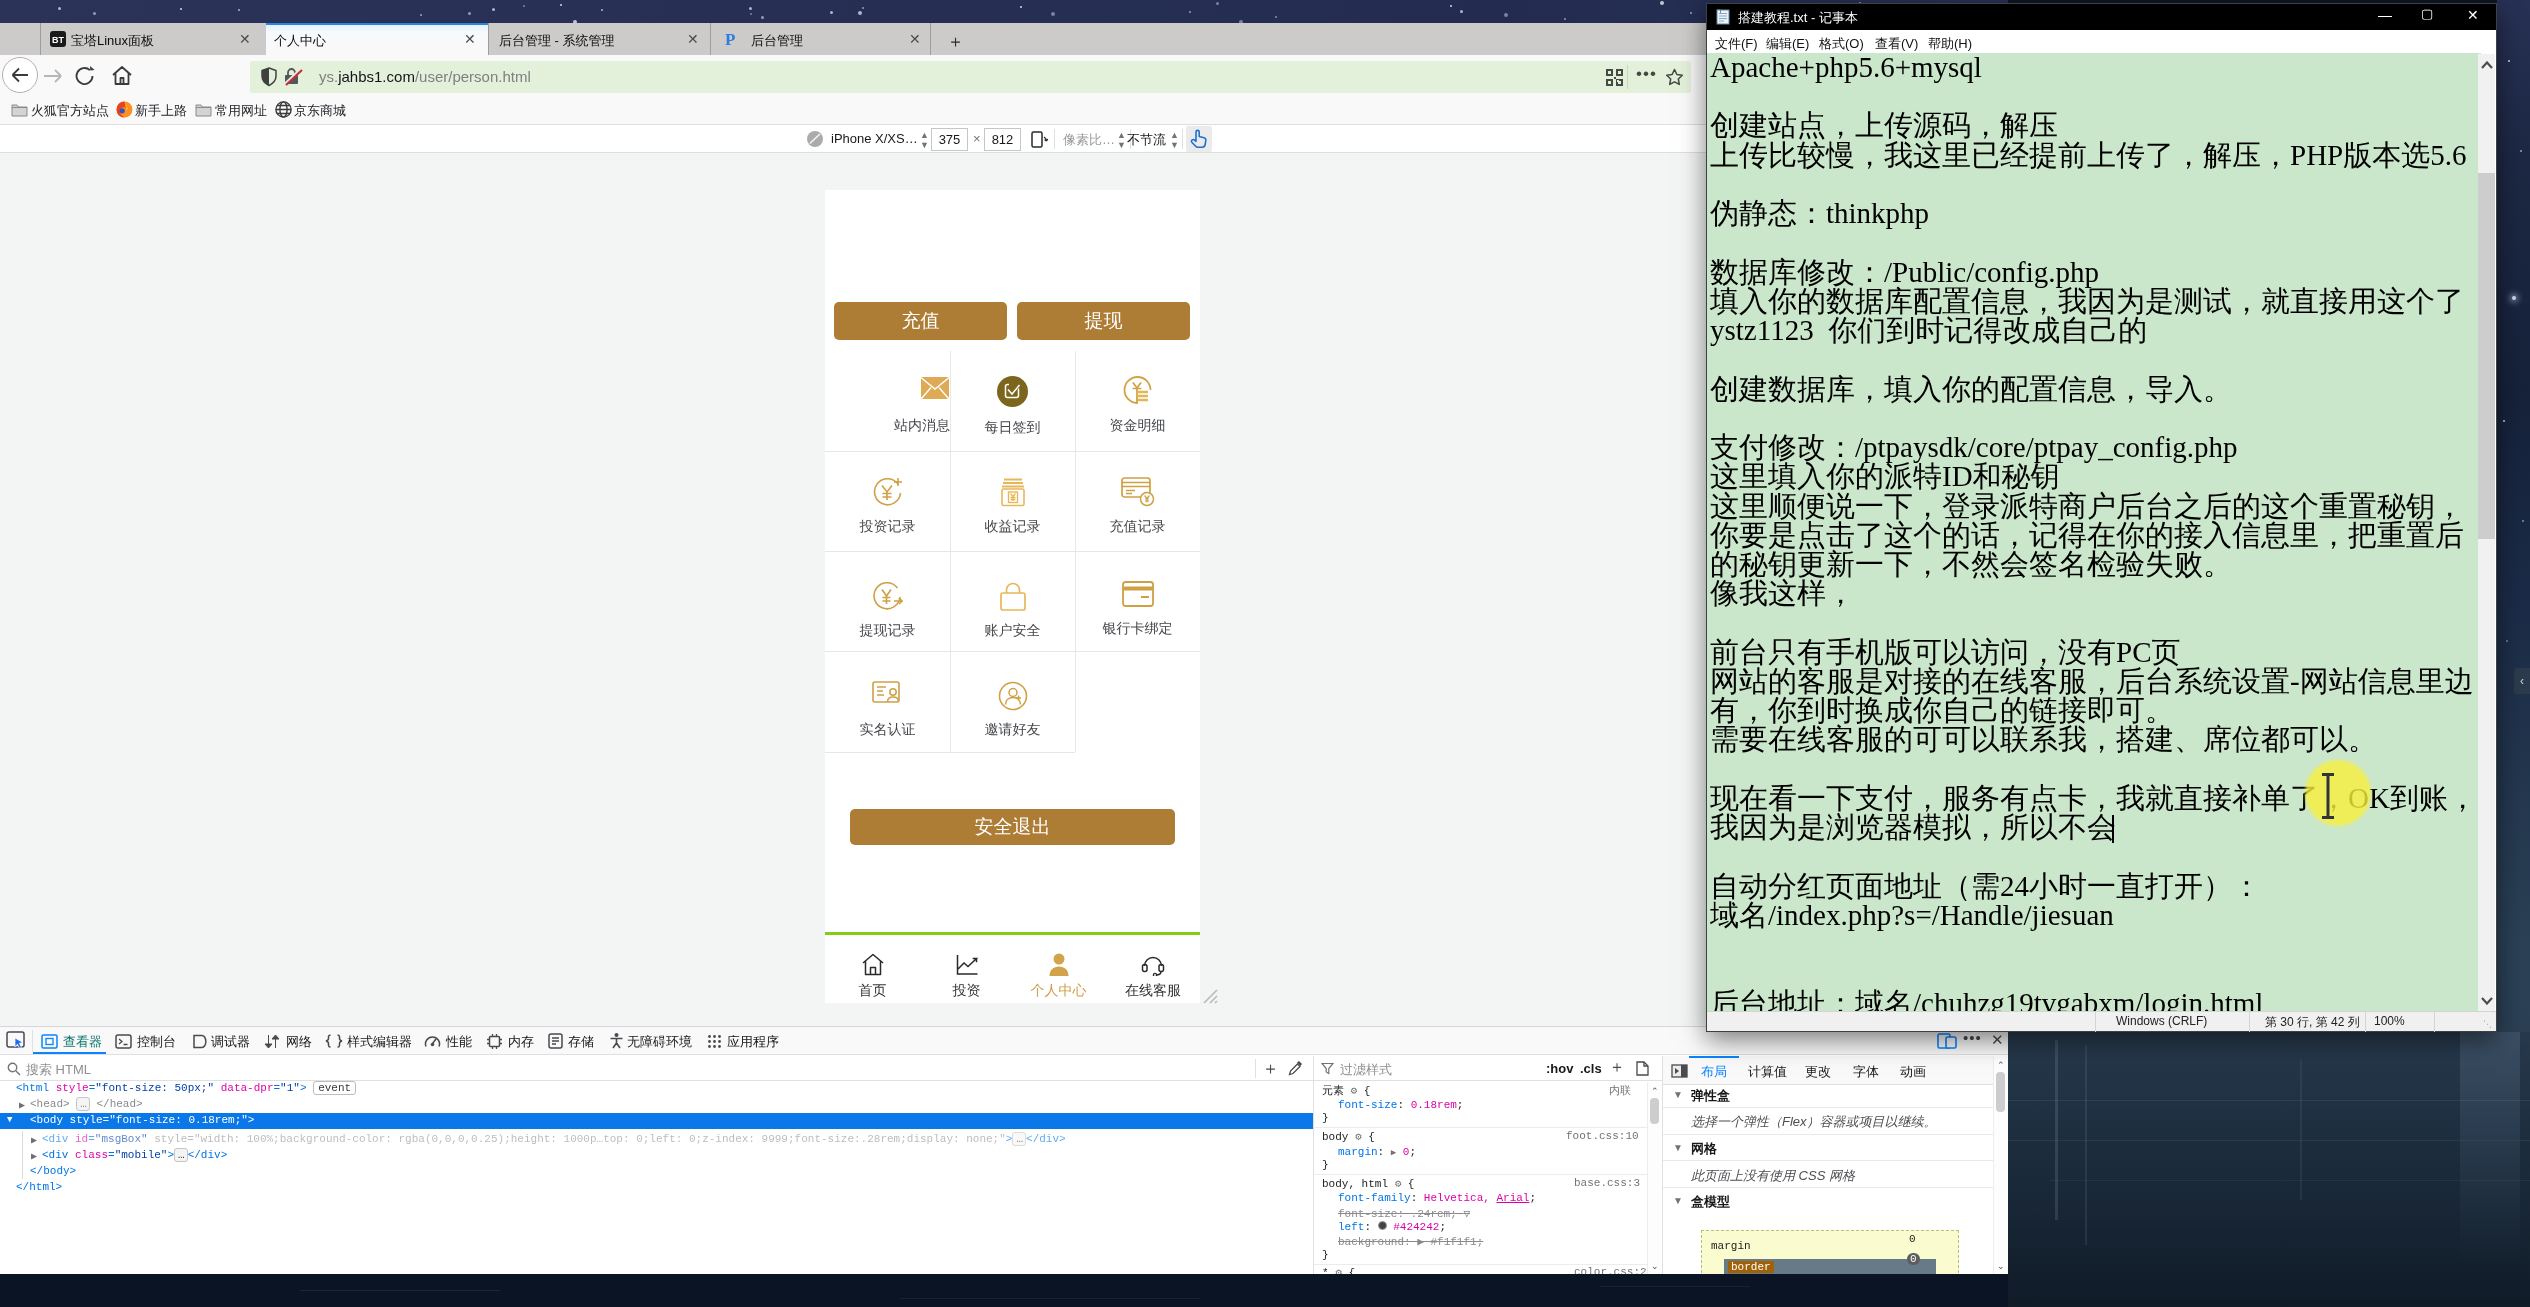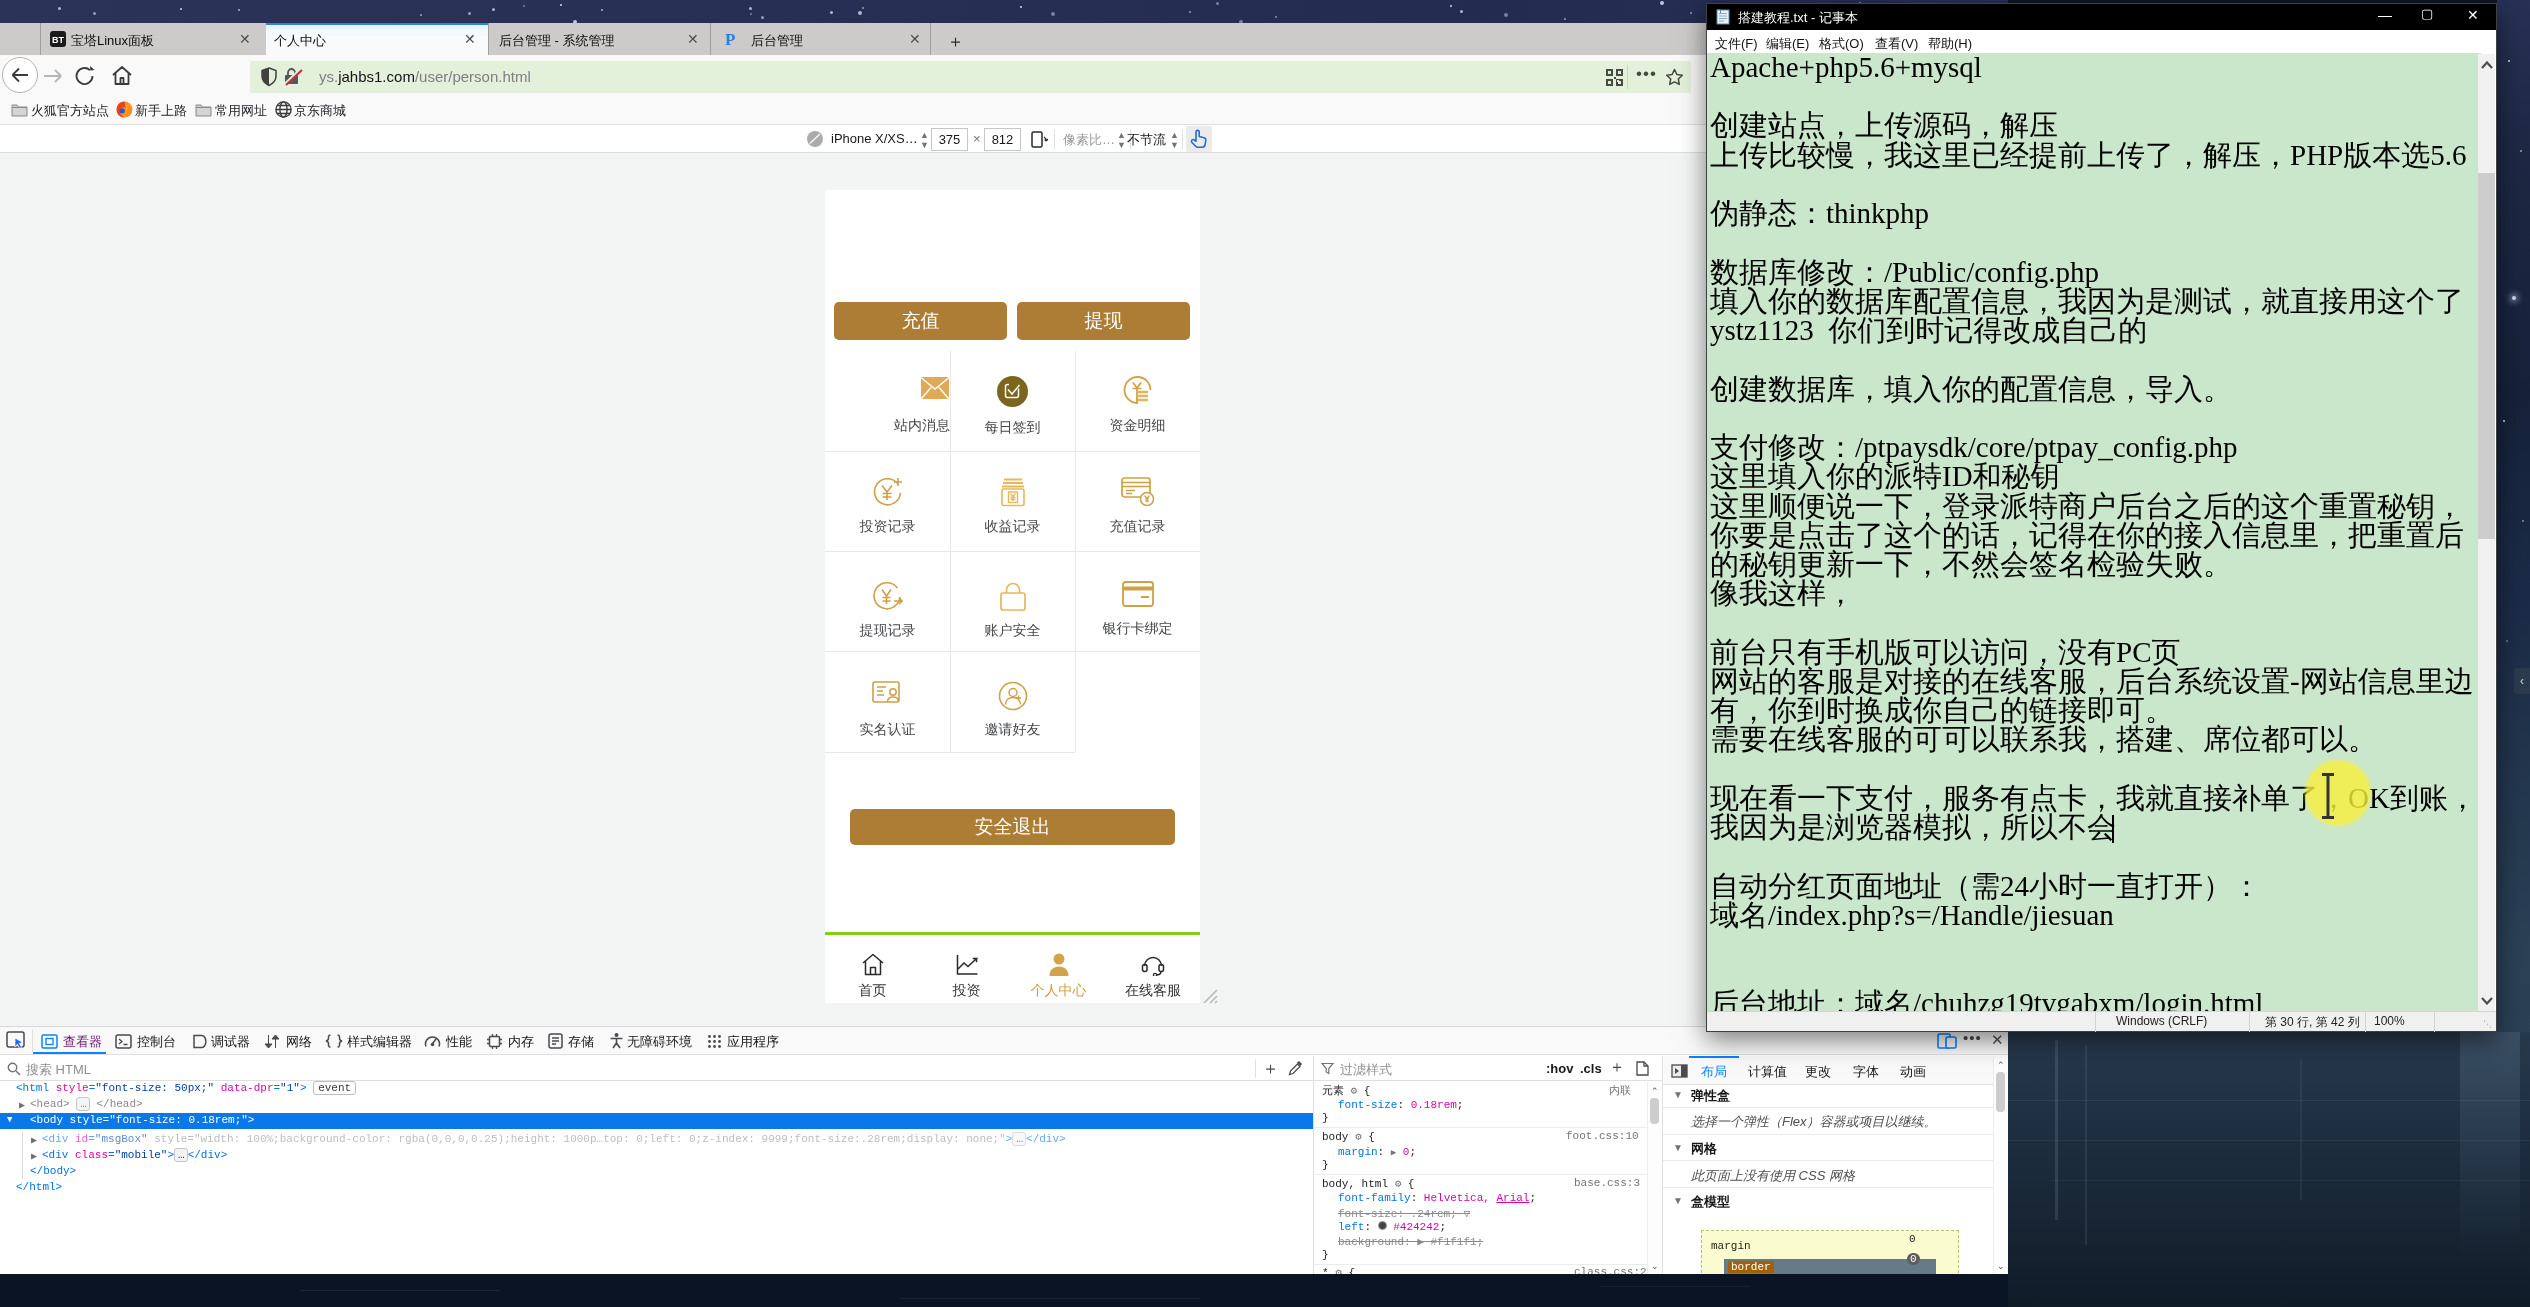--- a/index.html
+++ b/index.html
@@ -397,21 +397,21 @@
       <svg width="22" height="20" style="position:absolute;left:6px;top:4px;">
           <rect x="1" y="1" width="17" height="15" rx="2" fill="none" stroke="#4a4a4f" stroke-width="1.5"></rect>
           <path d="M9 7 l8 4.5 -3.6.8 2.2 4 -2 1 -2.2-4 -2.4 2.6 Z" fill="#1b6ef2" stroke="#fff" stroke-width=".7"></path>
         </svg>
       <div style="position:absolute;left:32px;top:3px;width:1px;height:22px;background:#e0e0e1;"></div>
       <div style="position:absolute;left:33px;top:0;width:73px;height:27px;border-bottom:2px solid #0a84ff;"></div>
       <svg width="17" height="15" style="position:absolute;left:41px;top:7px;">
           <rect x="1" y="1" width="15" height="13" rx="1.5" fill="none" stroke="#0a84ff" stroke-width="1.5"></rect>
           <rect x="5" y="4.5" width="7" height="6" fill="none" stroke="#0a84ff" stroke-width="1.3"></rect>
         </svg>
-      <div style="position:absolute;left:63px;top:6px;color:#701a75;">查看器</div>
+      <div style="position:absolute;left:63px;top:6px;color:#0f766e;">查看器</div>
       <svg width="17" height="15" style="position:absolute;left:115px;top:7px;">
           <rect x="1" y="1" width="15" height="13" rx="2" fill="none" stroke="#4a4a4f" stroke-width="1.5"></rect>
           <path d="M4 5 l3 2.5 -3 2.5 M8.5 10.5 h4" stroke="#4a4a4f" stroke-width="1.3" fill="none"></path>
         </svg>
       <div style="position:absolute;left:137px;top:6px;color:#18181a;">控制台</div>
       <svg width="18" height="15" style="position:absolute;left:189px;top:7px;">
           <path d="M5 1.5 h8 a3.5 5.5 0 0 1 0 12 h-8 Z" fill="none" stroke="#4a4a4f" stroke-width="1.5"></path>
         </svg>
       <div style="position:absolute;left:211px;top:6px;color:#18181a;">调试器</div>
       <svg width="16" height="17" style="position:absolute;left:264px;top:6px;">
@@ -526,21 +526,21 @@
         <div style="position:absolute;left:0;top:92px;width:100%;height:1px;background:#ececec;"></div>
         <div style="position:absolute;left:8px;top:95px;color:#222;">body, html <span style="color:#737373">⚙</span> {</div>
         <div style="position:absolute;left:260px;top:95px;color:#737373;">base.css:3</div>
         <div style="position:absolute;left:24px;top:110px;"><span style="color:#0074e8">font-family</span><span style="color:#222">: </span><span style="color:#dd00a9">Helvetica, <span style="text-decoration:underline;">Arial</span></span><span style="color:#222">;</span></div>
         <div style="position:absolute;left:24px;top:125px;color:#8a8a8e;text-decoration:line-through;">font-size: .24rem; <span style="text-decoration:none;">▽</span></div>
         <div style="position:absolute;left:24px;top:139px;"><span style="color:#0074e8">left</span><span style="color:#222">: </span><span style="display:inline-block;width:9px;height:9px;border-radius:50%;background:#424242;border:1px solid #999;"></span> <span style="color:#dd00a9">#424242</span><span style="color:#222">;</span></div>
         <div style="position:absolute;left:24px;top:153px;color:#8a8a8e;text-decoration:line-through;">background: ▶ #f1f1f1;</div>
         <div style="position:absolute;left:8px;top:167px;color:#222;">}</div>
         <div style="position:absolute;left:0;top:182px;width:100%;height:1px;background:#ececec;"></div>
         <div style="position:absolute;left:8px;top:184px;color:#222;">* <span style="color:#737373">⚙</span> {</div>
-        <div style="position:absolute;left:260px;top:184px;color:#737373;">class.css:2</div>
+        <div style="position:absolute;left:260px;top:184px;color:#737373;">color.css:2</div>
       </div>
 
       <div style="position:absolute;right:0;top:26px;width:15px;height:193px;background:#fdfdfd;border-left:1px solid #ededed;">
         <div style="position:absolute;left:3px;top:4px;color:#505050;font-size:9px;">⌃</div>
         <div style="position:absolute;left:2px;top:16px;width:9px;height:26px;background:#cdcdcd;border-radius:4px;"></div>
         <div style="position:absolute;left:3px;bottom:4px;color:#505050;font-size:9px;">⌄</div>
       </div>
     </div>
 
     <div style="position:absolute;left:1662px;top:29px;width:346px;height:219px;background:#fff;border-left:1px solid #e0e0e1;">

